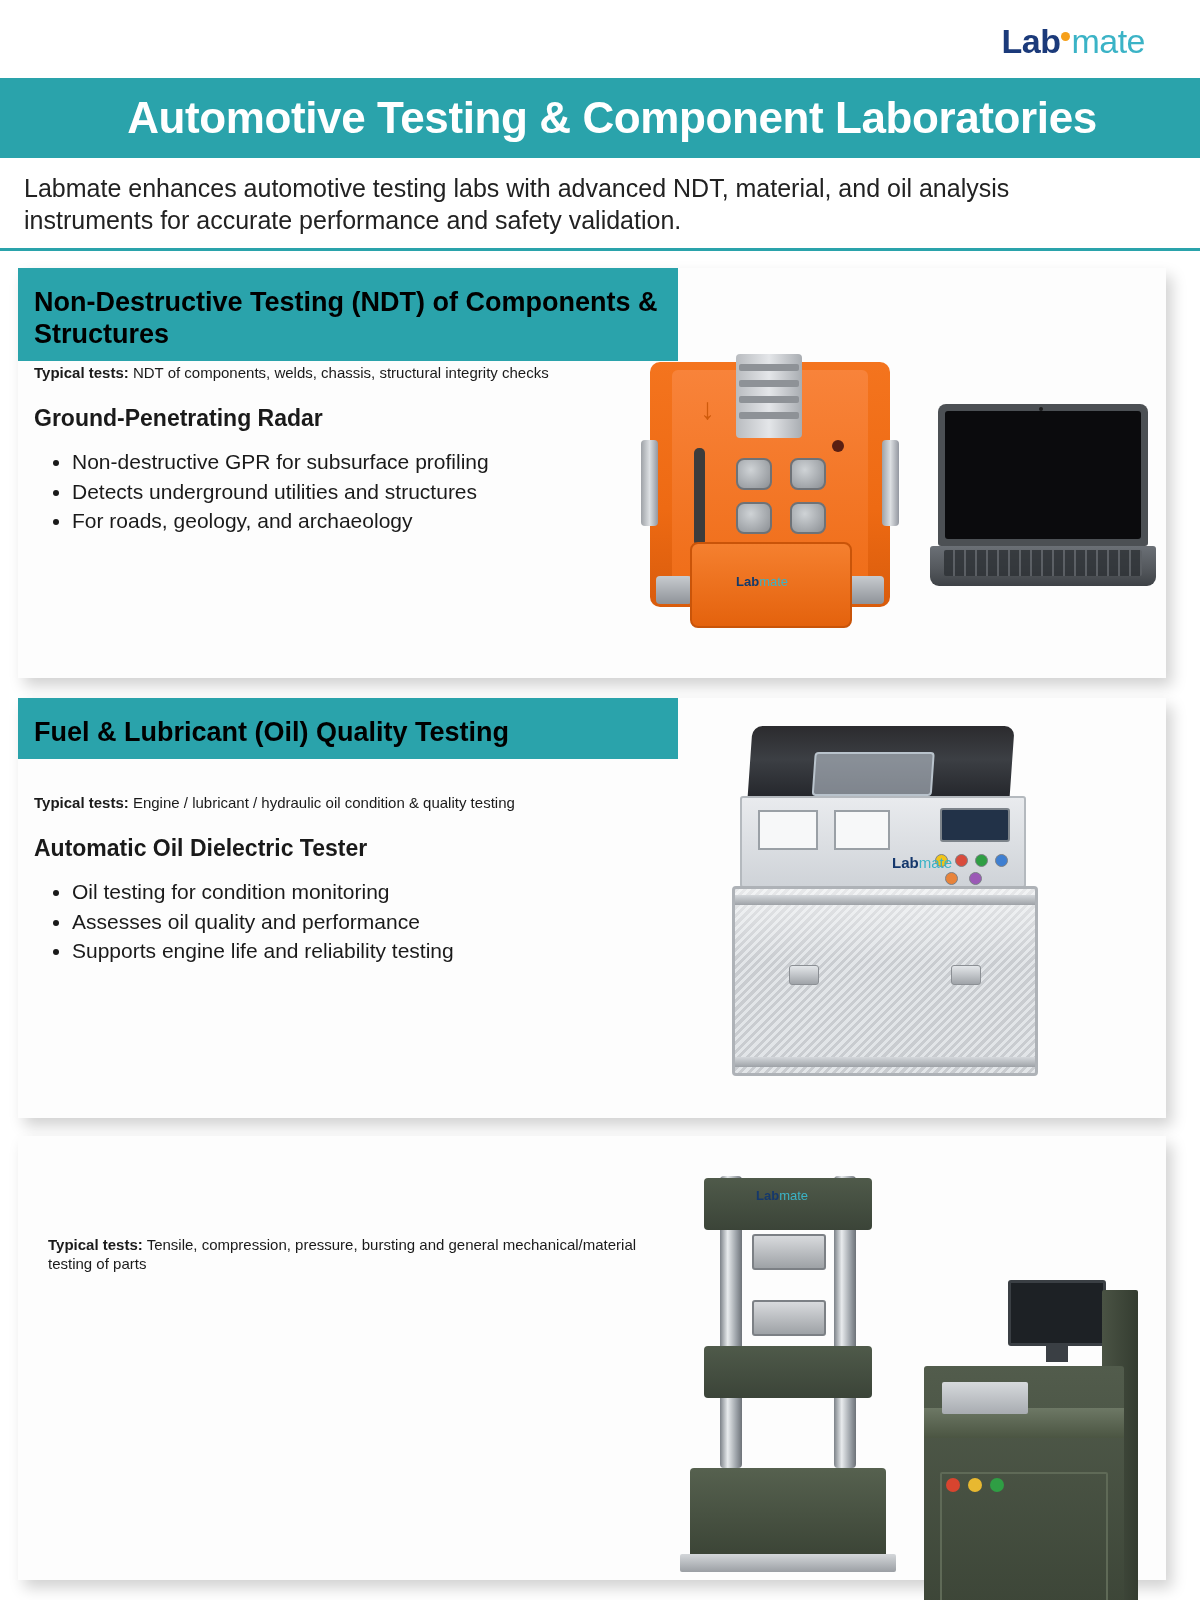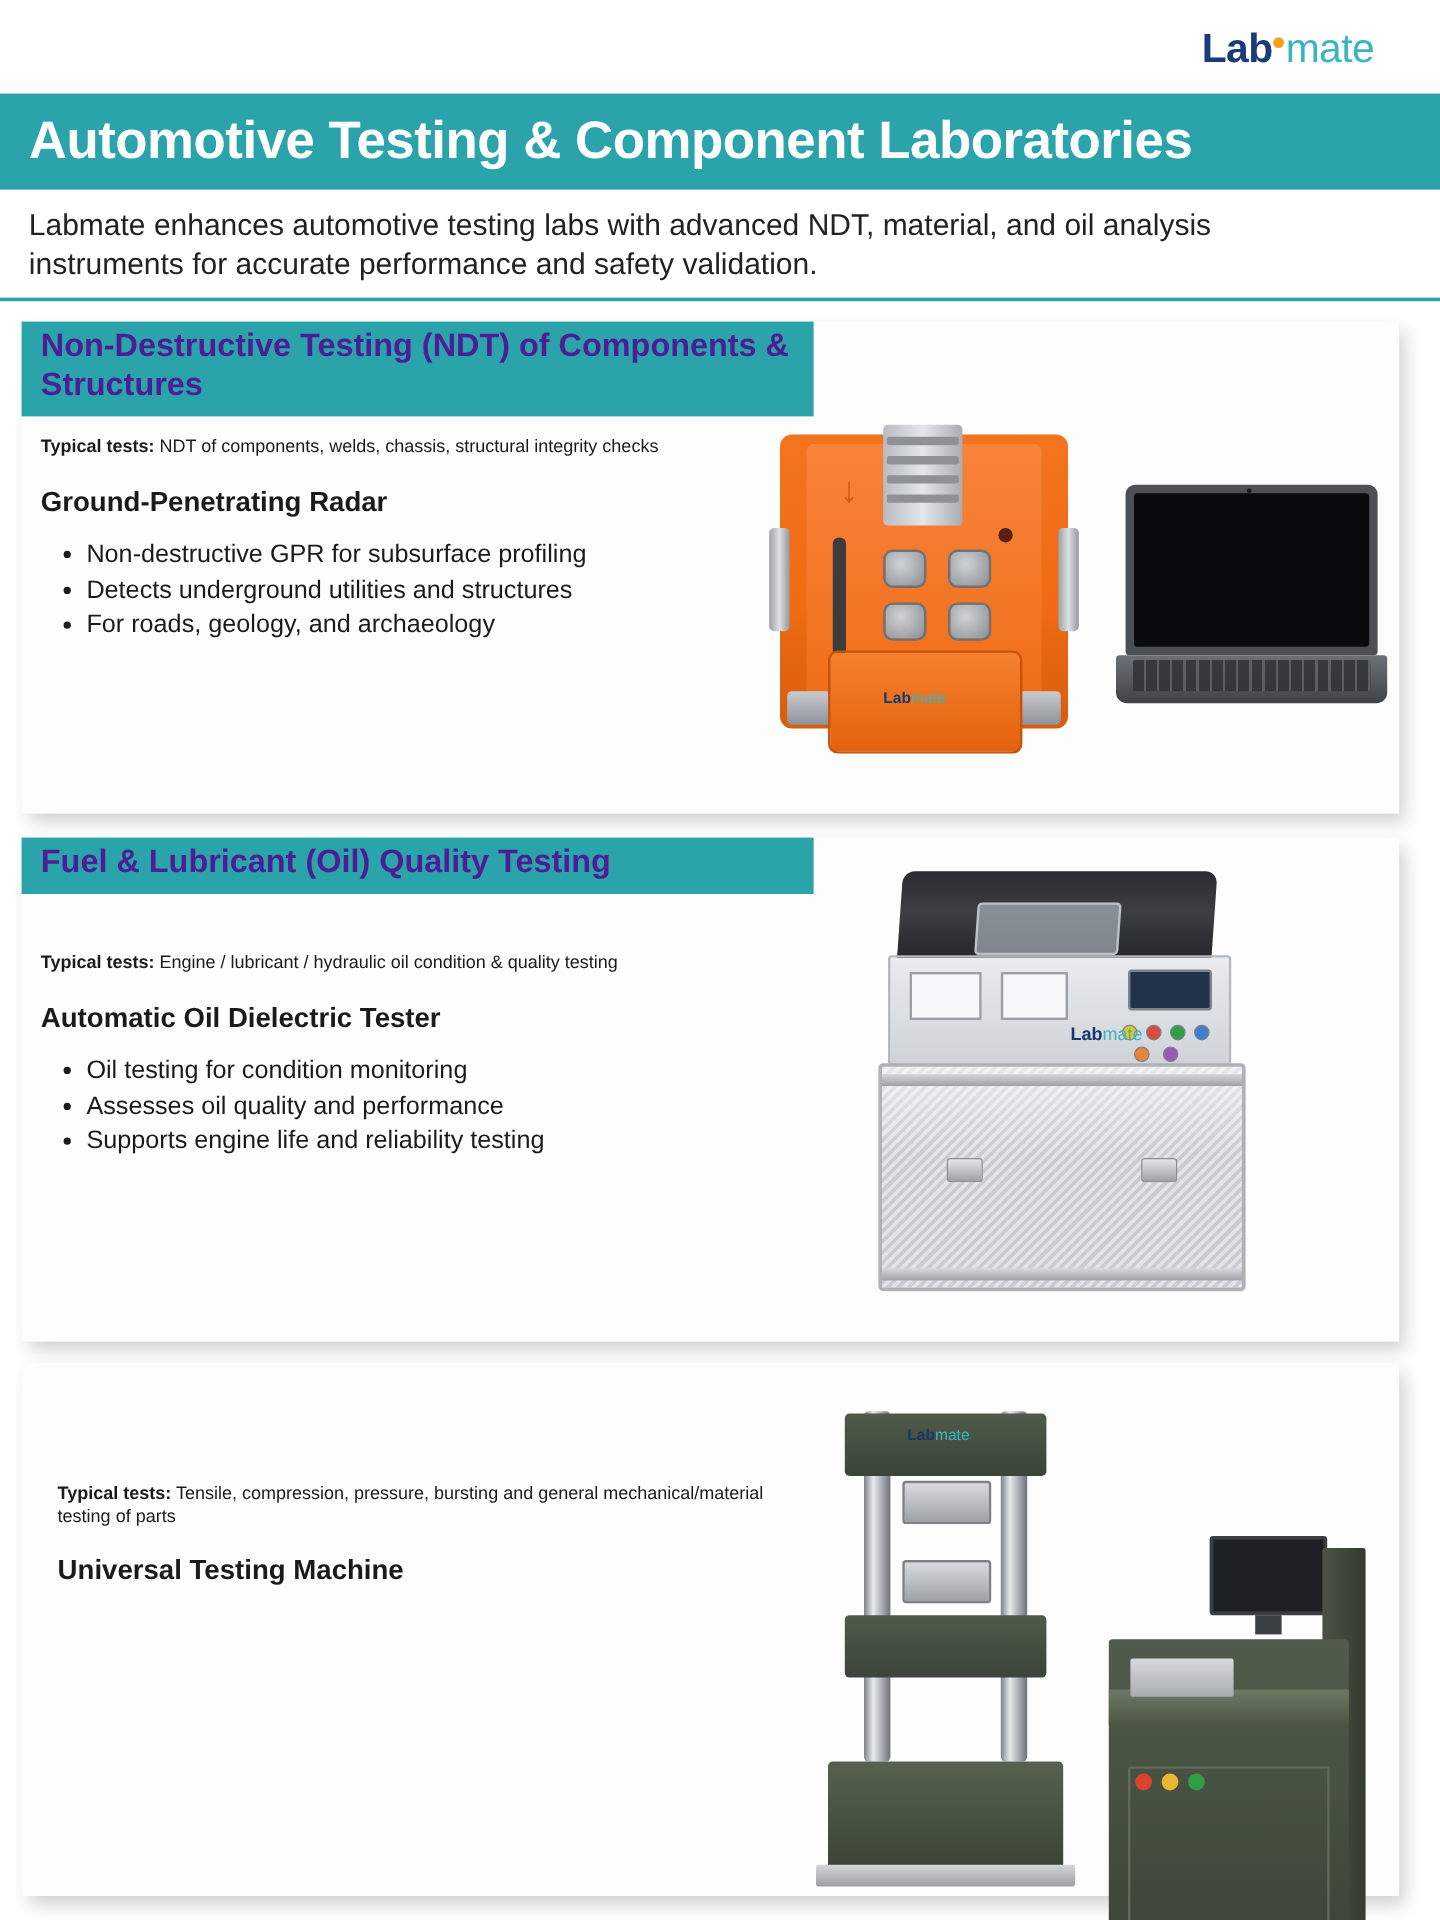--- a/index.html
+++ b/index.html
@@ -37,20 +37,21 @@
   }
 
   
   .title-banner {
     position: absolute;
     top: 78px; left: 0;
     width: 1200px; height: 80px;
     background: #2aa3ab;
     display: flex;
     align-items: center;
+    justify-content: center;
   }
   .title-banner h1 {
     margin: 0 0 0 24px;
     color: #ffffff;
     font-size: 44px;
     font-weight: bold;
     letter-spacing: -0.4px;
   }
 
   
@@ -80,25 +81,25 @@
   }
   .card-1 { top: 268px; height: 410px; }
   .card-2 { top: 698px; height: 420px; }
   .card-3 { top: 1136px; height: 444px; }
 
   .card-header {
     position: absolute;
     top: 0; left: 0;
     width: 660px;
     background: #2aa3ab;
-    color: #4c1d95;
+    color: #000000;
     font-size: 27px;
     font-weight: bold;
     line-height: 1.18;
-    padding: 5px 16px 10px 16px;
+    padding: 19px 16px 10px 16px;
   }
   .card-body {
     position: absolute;
     left: 16px;
     width: 620px;
     color: #1a1a1a;
   }
   .typical {
     font-size: 15px;
     line-height: 1.24;
@@ -499,21 +500,20 @@
       </div>
     </div>
   </div>
 
   <div class="card card-3">
 
     <div class="card-body" style="top: 100px; margin-left: 14px;">
       <div class="typical">
         <b>Typical tests:</b><span> Tensile, compression, pressure, bursting and general mechanical/material testing of parts</span>
       </div>
-      <div class="product-name">Universal Testing Machine</div>
     </div>
 
     <div class="figure" style="left: 686px; top: 14px; width: 200px; height: 424px;">
       <div class="utm-col" style="left: 16px;"></div>
       <div class="utm-col" style="left: 130px;"></div>
       <div class="utm-cross" style="top: 28px;">
         <div class="utm-logo">Lab<i>mate</i></div>
       </div>
       <div class="utm-grip" style="left: 48px; top: 84px;"></div>
       <div class="utm-grip" style="left: 48px; top: 150px;"></div>

